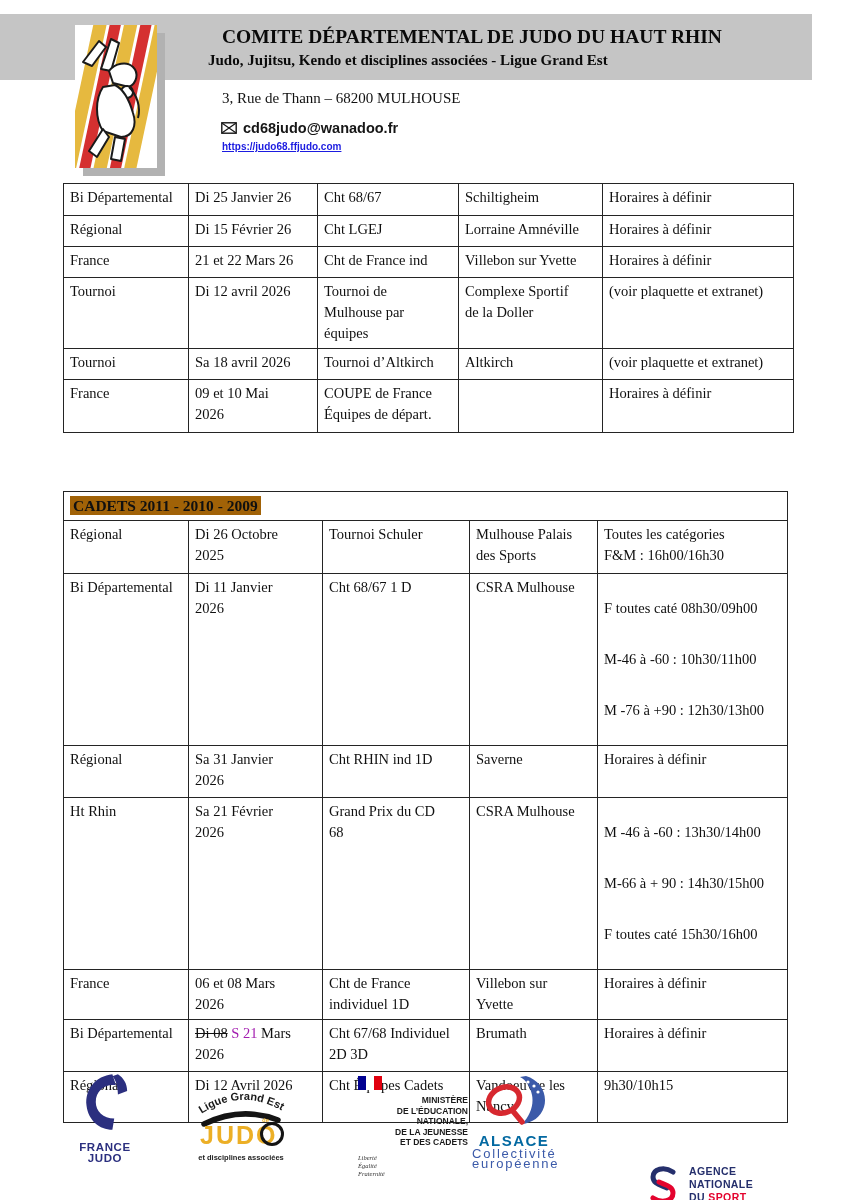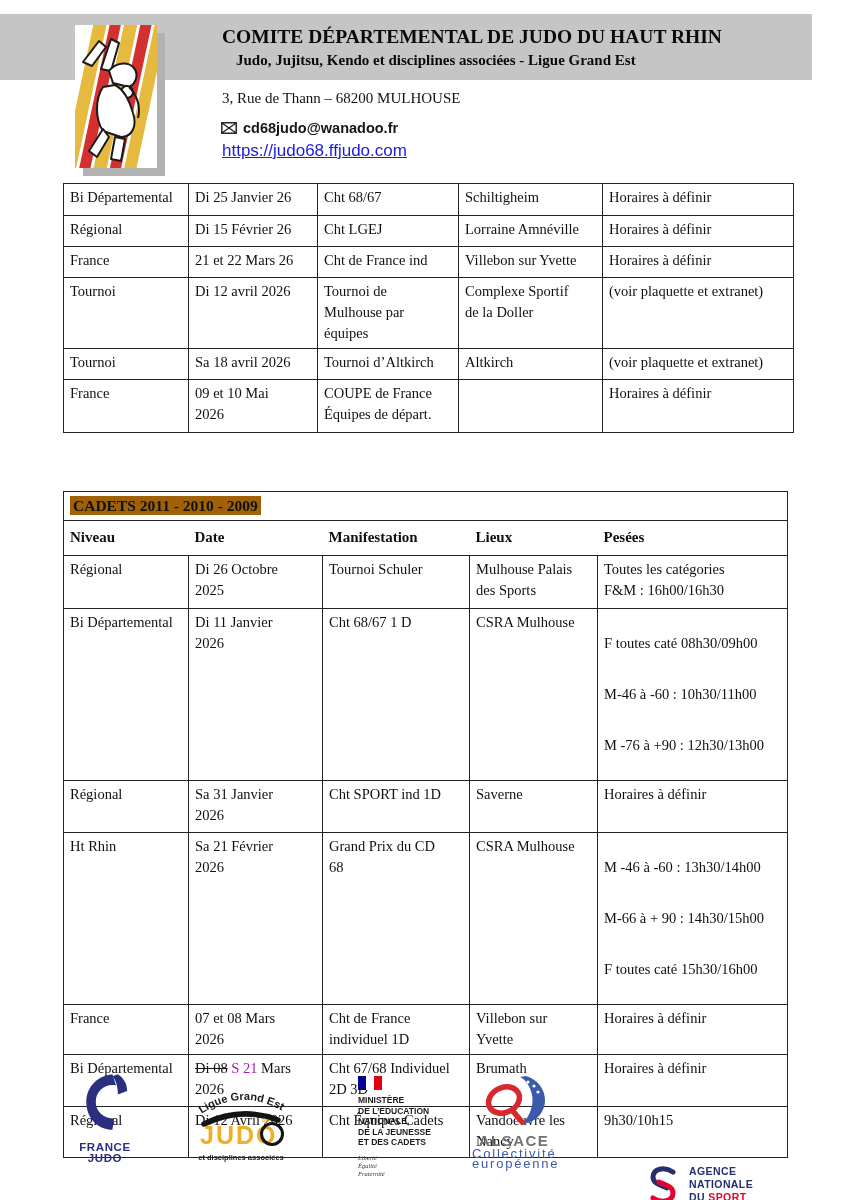--- a/index.html
+++ b/index.html
@@ -6,26 +6,26 @@
   #page{position:relative;width:812px;height:1200px;background:#fff;overflow:hidden;
         font-family:"Liberation Serif",serif;color:#111;}
 
   
   .band{position:absolute;left:0;top:14px;width:832px;height:66px;background:#c5c5c5;}
   .logo-box{position:absolute;left:75px;top:25px;width:82px;height:143px;background:#fff;
             box-shadow:8px 8px 0 0 #b2b2b2;}
   .logo-box svg{display:block;}
   .head-title{position:absolute;left:222px;top:26px;font-size:19.5px;font-weight:bold;
               font-family:"Liberation Serif",serif;white-space:nowrap;color:#0a0a0a;}
-  .head-sub{position:absolute;left:236px;top:52px;font-size:15px;font-weight:bold;white-space:nowrap;color:#0a0a0a;}
+  .head-sub{position:absolute;left:208px;top:52px;font-size:15px;font-weight:bold;white-space:nowrap;color:#0a0a0a;}
   .head-addr{position:absolute;left:222px;top:90px;font-size:15px;white-space:nowrap;}
   .email-row{position:absolute;left:221px;top:120px;display:flex;align-items:center;gap:6px;
              font-family:"Liberation Sans",sans-serif;font-weight:bold;font-size:14.5px;color:#161616;}
   .site-link{position:absolute;left:222px;top:141px;font-family:"Liberation Sans",sans-serif;
-             font-weight:normal;font-size:17px;color:#1b1be0;text-decoration:underline;}
+             font-weight:bold;font-size:10px;color:#1b1be0;text-decoration:underline;}
 
   
   table.doc{position:absolute;border-collapse:collapse;table-layout:fixed;
             border:1.6px solid #242424;}
   table.doc td,table.doc th{border:1.5px solid #242424;vertical-align:top;
             padding:3px 6px;font-family:"Liberation Serif",serif;
             font-size:14.5px;line-height:21px;color:#101010;
             white-space:pre-line;overflow:hidden;text-align:left;}
   #table-cadets th{border-left:none;border-right:none;font-size:15px;padding-top:6px;}
   td.section-cell{border-left:1.6px solid #242424;border-right:1.6px solid #242424;}
@@ -39,26 +39,26 @@
   .flogo{position:absolute;text-align:center;}
   .fj{left:76px;top:1070px;width:58px;}
   .fj .wordmark{font-family:"Liberation Sans",sans-serif;font-weight:bold;font-size:11.5px;
                 line-height:11px;color:#2b2f7f;letter-spacing:.6px;margin-top:4px;}
   .lge{left:192px;top:1082px;width:98px;}
   .lge .sub{font-family:"Liberation Sans",sans-serif;font-weight:bold;font-size:7.5px;color:#222;margin-top:1px;}
   .min{left:358px;top:1076px;width:110px;text-align:left;}
   .min .flag{display:flex;width:24px;height:14px;margin-bottom:5px;}
   .min .flag i{flex:1;}
   .min .lines{font-family:"Liberation Sans",sans-serif;font-weight:bold;font-size:8.5px;
-              line-height:10.5px;color:#1a1a1a;}
+              line-height:10.5px;color:#1a1a1a;text-align:right;}
   .min .motto{font-family:"Liberation Serif",serif;font-style:italic;font-size:6.5px;
               line-height:8px;color:#333;margin-top:6px;}
   .als{left:472px;top:1074px;width:84px;}
   .als .word{font-family:"Liberation Sans",sans-serif;font-weight:bold;font-size:15px;
-             letter-spacing:1.5px;color:#737373;margin-top:2px;}
+             letter-spacing:1.5px;color:#0369a1;margin-top:2px;}
   .als .sub{font-family:"Liberation Sans",sans-serif;font-size:13px;letter-spacing:1.8px;
             color:#3b5aa9;line-height:10px;}
   .ans{left:646px;top:1120px;width:130px;display:flex;gap:9px;align-items:flex-start;text-align:left;margin-top:45px;}
   .ans .txt{font-family:"Liberation Sans",sans-serif;font-weight:bold;font-size:10.5px;
             line-height:13px;color:#252f6c;letter-spacing:.4px;}
   .ans .sport{color:#e4032e;}
 </style>
 </head>
 <body>
 
@@ -165,27 +165,20 @@
         <col style="width:125px">
         <col style="width:134px">
         <col style="width:147px">
         <col style="width:128px">
         <col style="width:190px">
       </colgroup>
     <tbody>
       <tr style="height:29px">
         <td class="section-cell" colspan="5"><span class="hl">CADETS 2011 - 2010 - 2009</span></td>
       </tr>
-      <tr style="height:35px">
-        <th>Niveau</th>
-        <th>Date</th>
-        <th>Manifestation</th>
-        <th>Lieux</th>
-        <th>Pesées</th>
-      </tr>
       <tr style="height:53px">
         <td>Régional</td>
         <td>Di 26 Octobre
 2025</td>
         <td>Tournoi Schuler</td>
         <td>Mulhouse Palais
 des Sports</td>
         <td>Toutes les catégories
 F&amp;M : 16h00/16h30</td>
       </tr>
@@ -198,40 +191,40 @@
         <td>
           <div class="pline">F toutes caté 08h30/09h00</div>
           <div class="pline">M-46 à -60 : 10h30/11h00</div>
           <div class="pline">M -76 à +90 : 12h30/13h00</div>
         </td>
       </tr>
       <tr style="height:52px">
         <td>Régional</td>
         <td>Sa 31 Janvier
 2026</td>
-        <td>Cht SPORT ind 1D</td>
+        <td>Cht RHIN ind 1D</td>
         <td>Saverne</td>
         <td>Horaires à définir</td>
       </tr>
       <tr style="height:94px">
         <td>Ht Rhin</td>
         <td>Sa 21 Février
 2026</td>
         <td>Grand Prix du CD
 68</td>
         <td>CSRA Mulhouse</td>
         <td>
           <div class="pline">M -46 à -60 : 13h30/14h00</div>
           <div class="pline">M-66 à + 90 : 14h30/15h00</div>
           <div class="pline">F toutes caté 15h30/16h00</div>
         </td>
       </tr>
       <tr style="height:50px">
         <td>France</td>
-        <td>07 et 08 Mars
+        <td>06 et 08 Mars
 2026</td>
         <td>Cht de France
 individuel 1D</td>
         <td>Villebon sur
 Yvette</td>
         <td>Horaires à définir</td>
       </tr>
       <tr style="height:52px">
         <td class="red-nv">Bi Départemental</td>
         <td><span class="strike">Di 08</span> <span class="rev-red">S 21</span> <span>Mars</span><div>2026</div></td>

